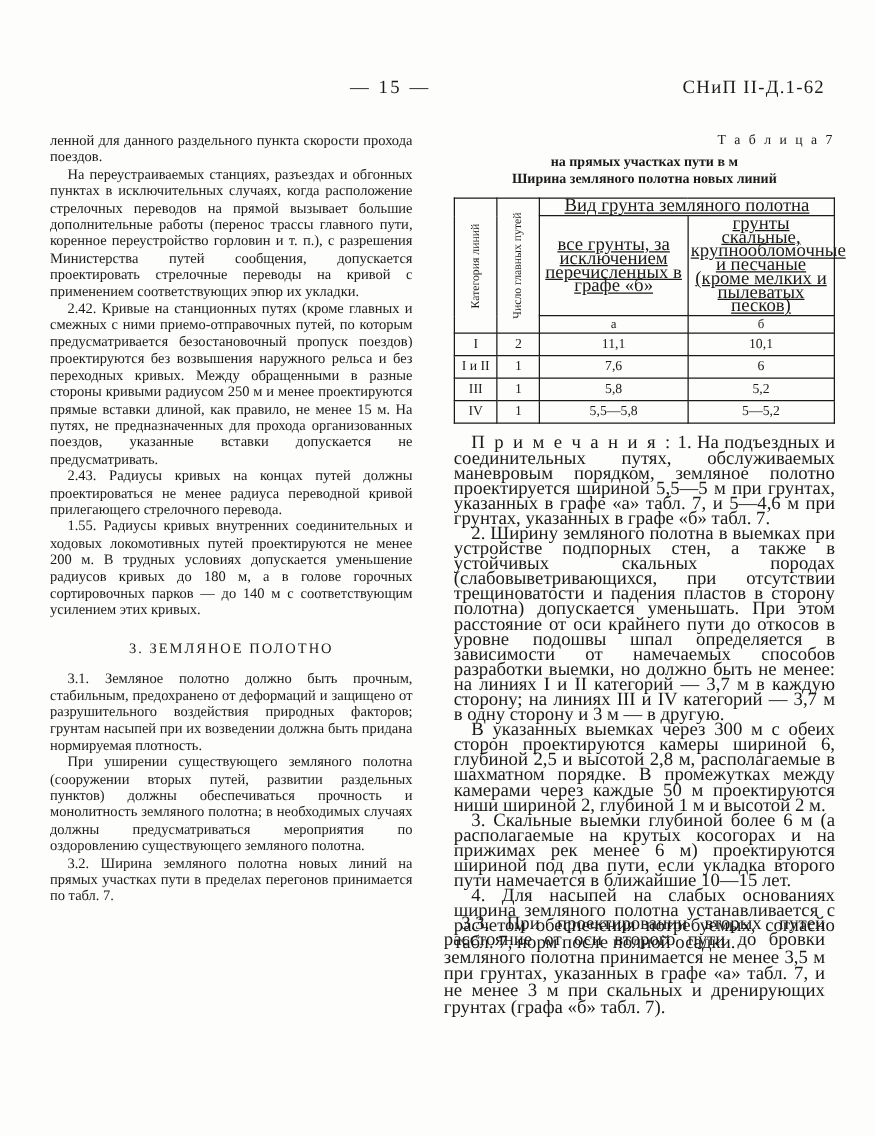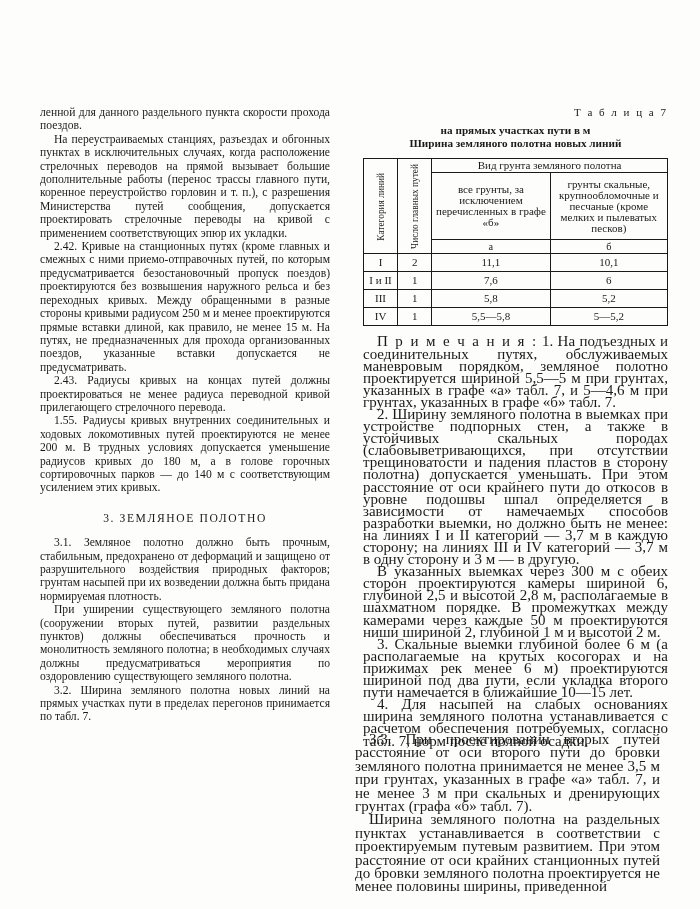--- a/index.html
+++ b/index.html
@@ -107,21 +107,21 @@
   }
   .vert {
     writing-mode: vertical-rl;
     transform: rotate(180deg);
     white-space: nowrap;
     font-size: 9.4px;
     line-height: 10px;
     margin: 0 auto;
   }
   .vert-cell { height: 86px; width: 34px; }
-  .hdr-small { font-size: 11px; line-height: 10.5px; }
+  .hdr-small { font-size: 15px; line-height: 10.5px; text-decoration: underline; }
   .data-row td { height: 15px; font-size: 11px; }
   .notes {
     font-size: 15px;
     line-height: 12.1px;
     text-align: justify;
     margin-top: 9px;
   }
   .notes p { text-indent: 14px; margin: 0; }
   .notes .lead { text-indent: 14px; }
   .sp { letter-spacing: 1.6px; }
@@ -133,20 +133,24 @@
     font-size: 15px;
     line-height: 13.4px;
     text-align: justify;
   }
 </style>
 </head>
 <body>
 
 <div class="page">
 
+  <div class="header">
+    <span class="page-num">— 15 —</span>
+    <span class="doc-code">СНиП II-Д.1-62</span>
+  </div>
 
   <div class="col-left">
     <p class="noindent">ленной для данного раздельного пункта скорости прохода поездов.</p>
     <p>На переустраиваемых станциях, разъездах и обгонных пунктах в исключительных случаях, когда расположение стрелочных переводов на прямой вызывает большие дополнительные работы (перенос трассы главного пути, коренное переустройство горловин и т. п.), с разрешения Министерства путей сообщения, допускается проектировать стрелочные переводы на кривой с применением соответствующих эпюр их укладки.</p>
     <p>2.42. Кривые на станционных путях (кроме главных и смежных с ними приемо-отправочных путей, по которым предусматривается безостановочный пропуск поездов) проектируются без возвышения наружного рельса и без переходных кривых. Между обращенными в разные стороны кривыми радиусом 250 м и менее проектируются прямые вставки длиной, как правило, не менее 15 м. На путях, не предназначенных для прохода организованных поездов, указанные вставки допускается не предусматривать.</p>
     <p>2.43. Радиусы кривых на концах путей должны проектироваться не менее радиуса переводной кривой прилегающего стрелочного перевода.</p>
     <p>1.55. Радиусы кривых внутренних соединительных и ходовых локомотивных путей проектируются не менее 200 м. В трудных условиях допускается уменьшение радиусов кривых до 180 м, а в голове горочных сортировочных парков — до 140 м с соответствующим усилением этих кривых.</p>
 
     <div class="sec-head">3. ЗЕМЛЯНОЕ ПОЛОТНО</div>
 
@@ -219,16 +223,15 @@
       <p class="lead"><span class="sp">П р и м е ч а н и я :</span> <span>1. На подъездных и соединительных путях, обслуживаемых маневровым порядком, земляное полотно проектируется шириной 5,5—5 м при грунтах, указанных в графе «а» табл. 7, и 5—4,6 м при грунтах, указанных в графе «б» табл. 7.</span></p>
       <p>2. Ширину земляного полотна в выемках при устройстве подпорных стен, а также в устойчивых скальных породах (слабовыветривающихся, при отсутствии трещиноватости и падения пластов в сторону полотна) допускается уменьшать. При этом расстояние от оси крайнего пути до откосов в уровне подошвы шпал определяется в зависимости от намечаемых способов разработки выемки, но должно быть не менее: на линиях I и II категорий — 3,7 м в каждую сторону; на линиях III и IV категорий — 3,7 м в одну сторону и 3 м — в другую.</p>
       <p>В указанных выемках через 300 м с обеих сторон проектируются камеры шириной 6, глубиной 2,5 и высотой 2,8 м, располагаемые в шахматном порядке. В промежутках между камерами через каждые 50 м проектируются ниши шириной 2, глубиной 1 м и высотой 2 м.</p>
       <p>3. Скальные выемки глубиной более 6 м (а располагаемые на крутых косогорах и на прижимах рек менее 6 м) проектируются шириной под два пути, если укладка второго пути намечается в ближайшие 10—15 лет.</p>
       <p>4. Для насыпей на слабых основаниях ширина земляного полотна устанавливается с расчетом обеспечения потребуемых, согласно табл. 7, норм после полной осадки.</p>
     </div>
   </div>
 
   <div class="right-lower">
     <p>3.3. При проектировании вторых путей расстояние от оси второго пути до бровки земляного полотна принимается не менее 3,5 м при грунтах, указанных в графе «а» табл. 7, и не менее 3 м при скальных и дренирующих грунтах (графа «б» табл. 7).</p>
-    <p>Ширина земляного полотна на раздельных пунктах устанавливается в соответствии с проектируемым путевым развитием. При этом расстояние от оси крайних станционных путей до бровки земляного полотна проектируется не менее половины ширины, приведенной</p>
   </div>
 
 </div>
 
 </body></html>

